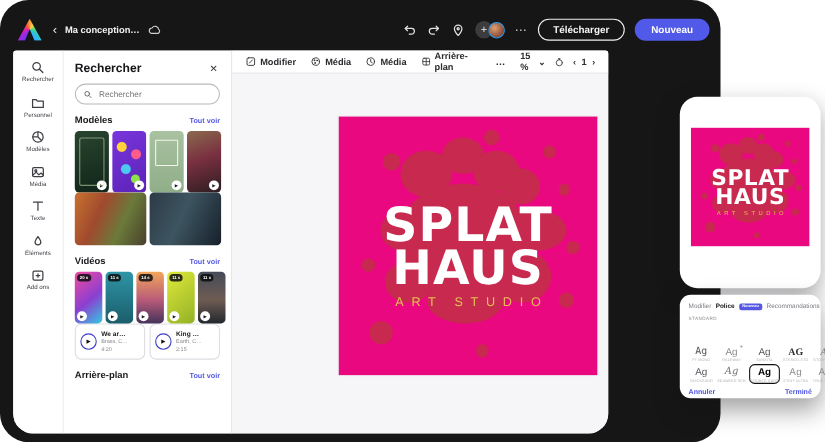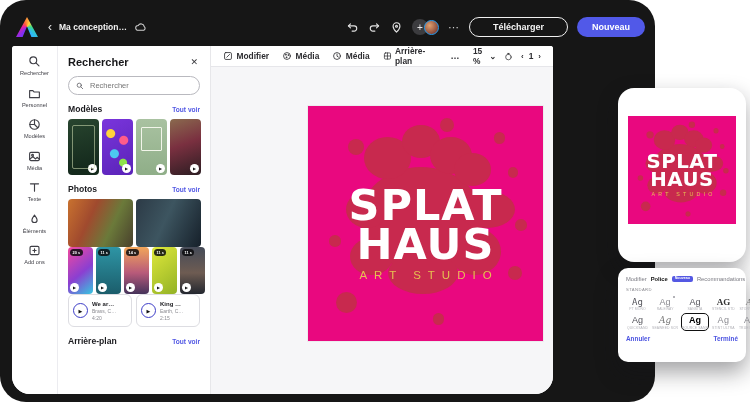--- a/index.html
+++ b/index.html
@@ -14,21 +14,21 @@
   .logo{width:22px;height:20px;background:conic-gradient(from 210deg,#7b2ff7,#e81ea2,#ff5c39,#ffd23b,#3ddc84,#2bb5ff,#7b2ff7);clip-path:polygon(50% 0,100% 100%,70% 100%,50% 48%,30% 100%,0 100%);}
   .back{color:#e8e8e8;font-size:12px;line-height:1;margin-left:3px;}
   .doc-title{color:#f2f2f2;font-size:8.5px;font-weight:700;}
   .hicon{width:13px;height:13px;}
   .hspacer{margin-left:auto;}
   .hgroup{display:flex;align-items:center;gap:9px;}
   .avatar-cluster{display:flex;align-items:center;}
   .plus-circle{width:16px;height:16px;border-radius:50%;background:#3c3c3f;color:#e8e8e8;font-size:10px;display:flex;align-items:center;justify-content:center;}
   .avatar{width:15px;height:15px;border-radius:50%;margin-left:-4px;background:radial-gradient(circle at 35% 35%,#e0a070,#8a4a3a 70%,#4a2a22);border:1.6px solid #2ba0f2;box-sizing:border-box;}
   .hmore{color:#cfcfcf;font-size:11px;letter-spacing:1px;}
-  .btn-download{border:1.2px solid #f0f0f0;border-radius:13px;color:#f5f5f5;font-size:9px;font-weight:700;padding:4px 23px;background:transparent;}
+  .btn-download{border:1.2px solid #f0f0f0;border-radius:13px;color:#f5f5f5;font-size:9px;font-weight:700;padding:4px 13px;background:transparent;}
   .btn-share{border:none;border-radius:13px;color:#fff;font-size:9px;font-weight:700;padding:5px 15px;background:#5159E8;}
 
   
   .content{position:absolute;left:12px;top:46px;right:102px;bottom:8px;background:#ffffff;border-radius:3px 3px 18px 18px;overflow:hidden;display:flex;}
 
   
   .rail{width:46px;background:#fff;border-right:1px solid #ececf0;display:flex;flex-direction:column;align-items:center;padding-top:9px;box-sizing:border-box;gap:10.5px;}
   .rail-item{display:flex;flex-direction:column;align-items:center;gap:2px;cursor:pointer;}
   .ric{width:13px;height:13px;stroke:#3f3f46;fill:none;stroke-width:1.4;stroke-linecap:round;stroke-linejoin:round;}
   .ril{font-size:5.6px;color:#3f3f46;}
@@ -96,21 +96,21 @@
   
   .phone-card{position:absolute;left:618px;top:88px;width:128px;height:174px;background:#fff;border-radius:16px;box-shadow:0 8px 20px rgba(20,20,25,.35);z-index:5;}
   .mini-wrap{position:absolute;left:10px;top:28px;width:108px;height:108px;overflow:hidden;}
   .mini-wrap .design{transform:scale(0.4596);transform-origin:0 0;}
   .font-card{position:absolute;left:618px;top:268px;width:128px;height:94px;background:#fff;border-radius:10px;box-shadow:0 10px 22px rgba(20,20,25,.4);z-index:5;padding:8px 8px 6px;box-sizing:border-box;}
   .fp-tabs{display:flex;align-items:center;gap:4px;}
   .fp-tab{font-size:5.8px;color:#7a7a82;}
   .fp-tab.active{color:#111;font-weight:700;}
   .fp-badge{background:#5458E3;color:#fff;font-size:3.6px;font-weight:700;padding:1px 3px;border-radius:2px;line-height:1;}
   .fp-group{font-size:4.2px;color:#8a8a90;letter-spacing:.4px;margin-top:5px;}
-  .font-grid{display:grid;grid-template-columns:repeat(5,1fr);gap:1px 2px;margin-top:2px;}
+  .font-grid{display:grid;grid-template-columns:repeat(5,1fr);gap:1px 2px;margin-top:20px;}
   .font-cell{position:relative;text-align:center;padding:1.5px 0 0;border:1.5px solid transparent;border-radius:5px;}
   .font-cell.selected{border-color:#111;}
   .fsample{font-size:9px;color:#55555c;line-height:1.15;}
   .fname{font-size:3.4px;color:#b2b2b8;text-transform:uppercase;letter-spacing:.1px;white-space:nowrap;}
   .premium-dot{position:absolute;top:1px;right:3px;width:2px;height:2px;border-radius:50%;background:#9a9aa0;}
   .fs-mono{font-family:"DejaVu Sans Mono",monospace;}
   .fs-light{font-weight:300;color:#8a8a90;}
   .fs-stencil{font-family:"Liberation Serif",serif;font-weight:700;color:#333;}
   .fs-script{font-family:"Liberation Serif",serif;font-style:italic;color:#777;}
   .fs-seaweed{font-family:"DejaVu Serif",serif;font-style:italic;color:#777;}
@@ -233,29 +233,29 @@
             <span class="play-badge">▶</span>
           </div>
         <div class="thumb t-m m3">
             <span class="play-badge">▶</span>
           </div>
         <div class="thumb t-m m4">
             <span class="play-badge">▶</span>
           </div>
       </div>
 
-      <div class="sec-head">
-        <span class="sec-label">Photos</span>
-        <span class="see-all">Tout voir</span>
-      </div>
       <div class="row">
         <div class="thumb t-p p1"></div>
         <div class="thumb t-p p2"></div>
       </div>
 
+      <div class="sec-head">
+        <span class="sec-label">Vidéos</span>
+        <span class="see-all">Tout voir</span>
+      </div>
       <div class="row">
         <div class="thumb t-v v1">
           <span class="dur-badge">20 s</span>
           <span class="play-badge pl">▶</span>
         </div>
         <div class="thumb t-v v2">
           <span class="dur-badge">11 s</span>
           <span class="play-badge pl">▶</span>
         </div>
         <div class="thumb t-v v3">

